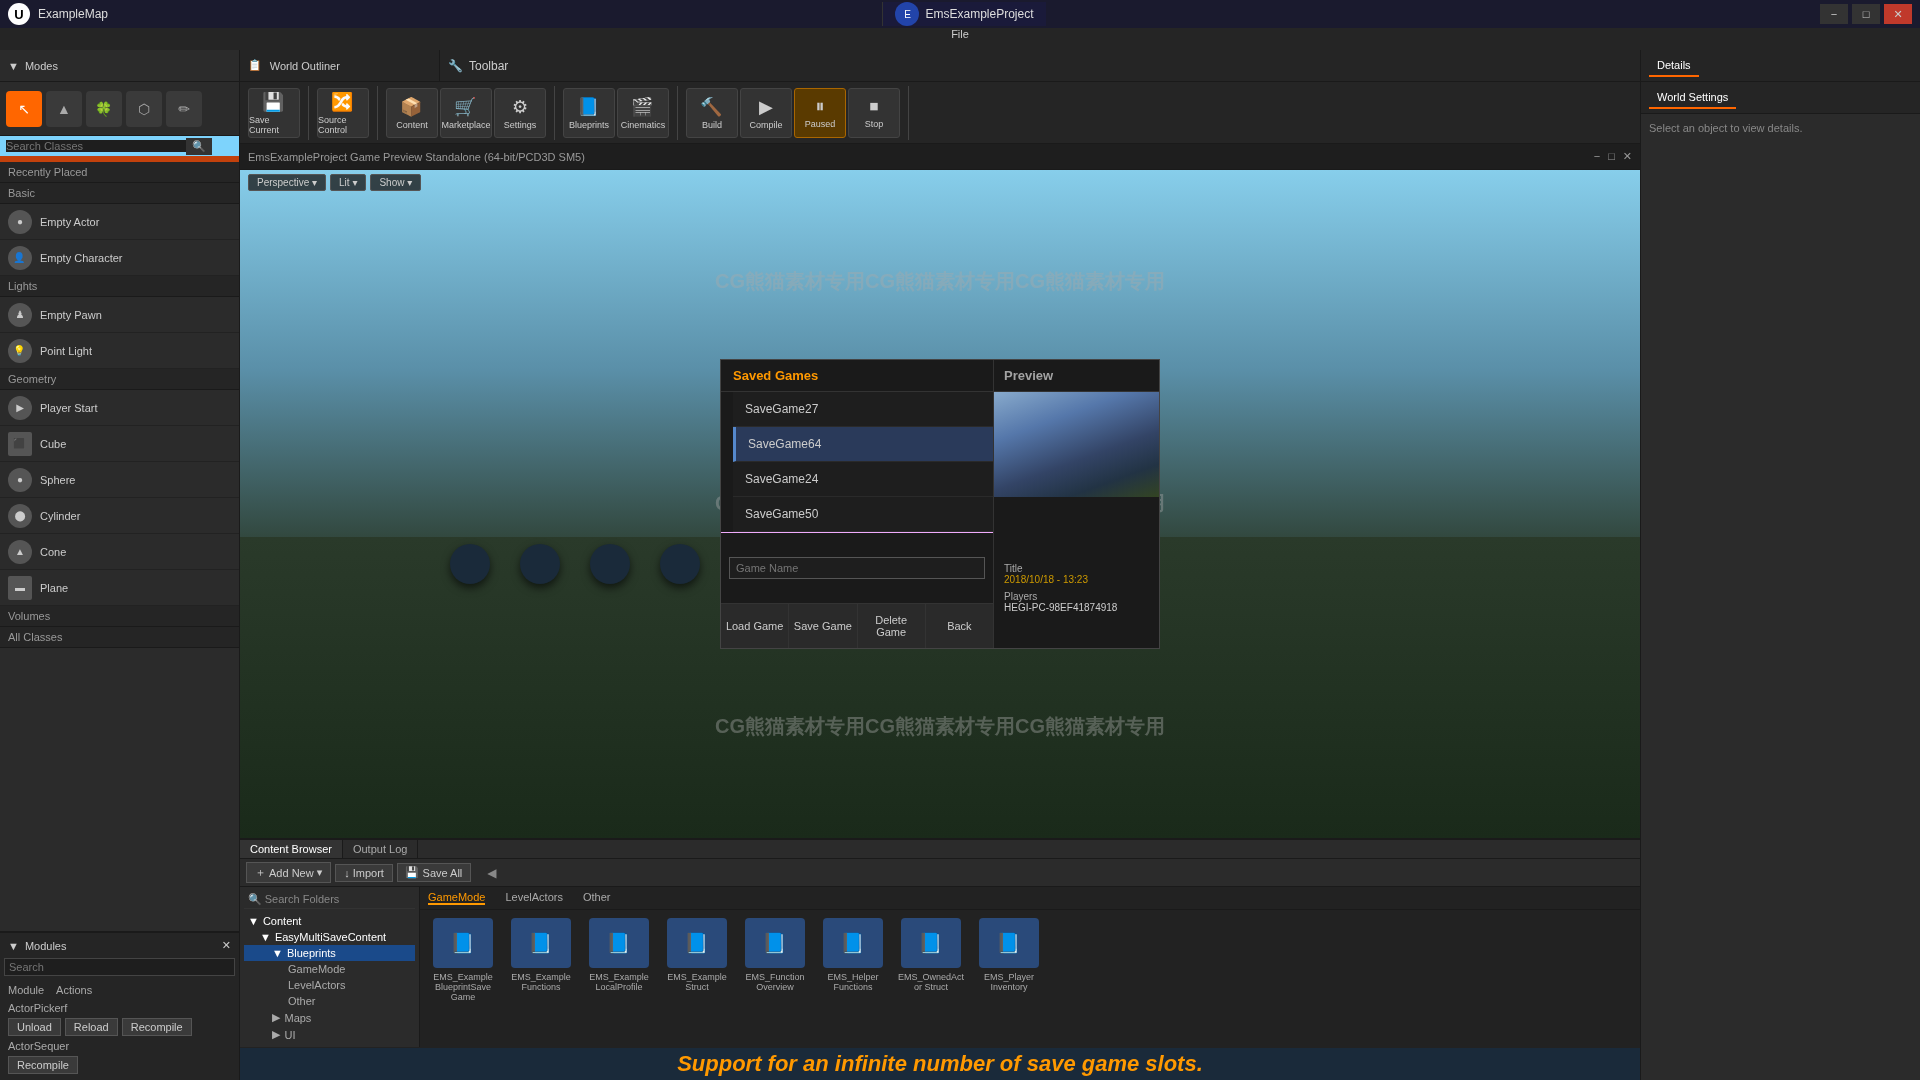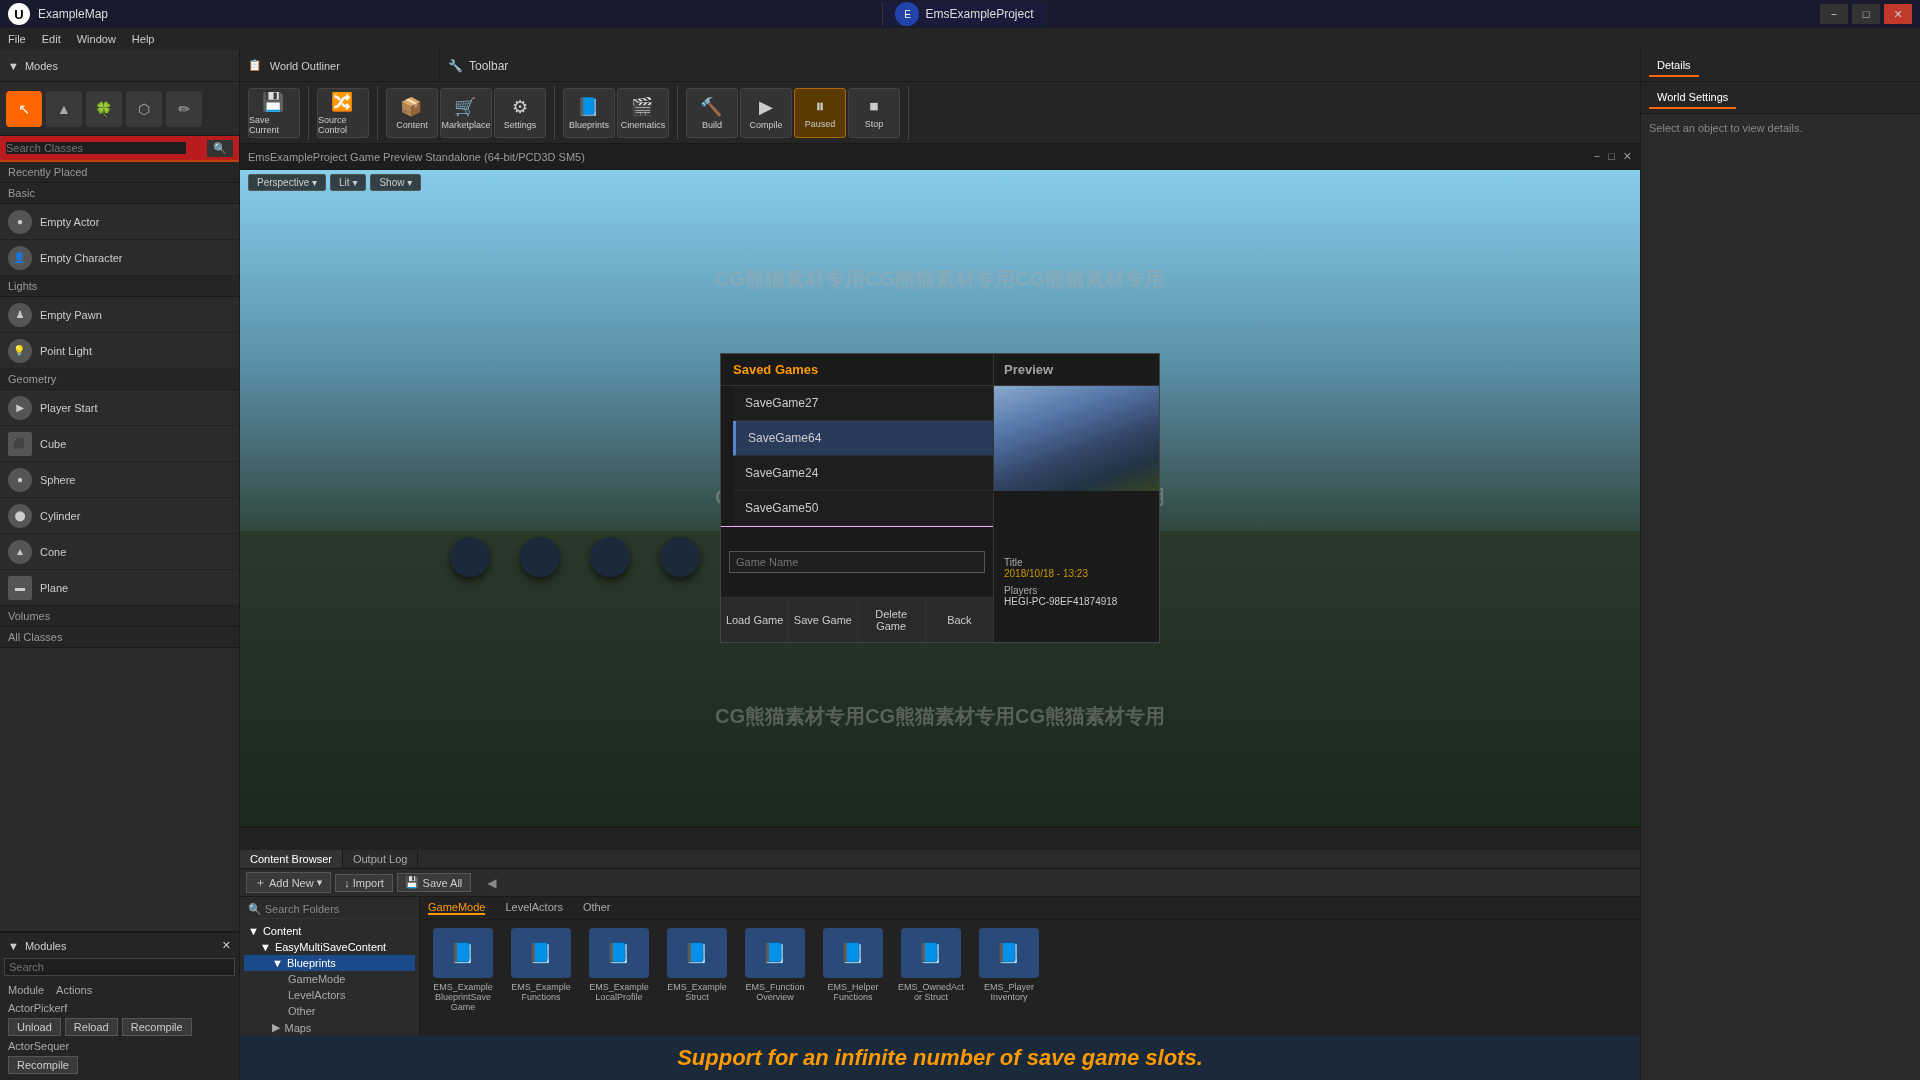--- a/index.html
+++ b/index.html
@@ -40,20 +40,21 @@
     
     #menu-bar {
       height: 22px;
       background: #252525;
       display: flex;
       align-items: center;
       padding: 0 8px;
       gap: 16px;
       font-size: 11px;
       color: #ccc;
+      flex-direction: column;
     }
     .menu-item { cursor: pointer; }
 
     
     #app-body {
       display: flex;
       height: calc(1080px - 50px);
     }
 
     
@@ -97,26 +98,25 @@
       display: flex; align-items: center; justify-content: center;
       cursor: pointer;
       font-size: 14px;
       color: #aaa;
     }
     .place-icon.active { background: #ff6600; color: #fff; }
 
     
     #search-bar {
       height: 26px;
-      background: #b91c1c;
+      background: #7dd3fc;
       display: flex;
       align-items: center;
       padding: 0 6px;
-      border-bottom: 2px solid #c2410c;
-      justify-content: space-between;
+      border-bottom: 6px solid #c2410c;
     }
     #search-input {
       background: #1e1e1e;
       border: none;
       color: #ccc;
       font-size: 11px;
       width: 180px;
       outline: none;
     }
     #search-btn {
@@ -208,21 +208,20 @@
     }
     .module-item {
       font-size: 11px;
       color: #aaa;
       padding: 2px 4px;
     }
     #content-browser-tabs {
       display: flex;
       background: #2b2b2b;
       border-bottom: 1px solid #1a1a1a;
-      margin-top: 22px;
     }
     .cb-tab {
       padding: 3px 10px;
       font-size: 11px;
       color: #aaa;
       cursor: pointer;
       border-right: 1px solid #1a1a1a;
     }
     .cb-tab.active { color: #fff; background: #333; }
     #cb-toolbar {
@@ -508,21 +507,21 @@
       border-right: 1px solid #333;
       color: #ccc;
       font-size: 11px;
       cursor: pointer;
       text-align: center;
     }
     .dialog-btn:last-child { border-right: none; }
 
     
     #bottom-bar {
-      height: 44px;
+      height: 32px;
       background: #1a2a3a;
       display: flex;
       align-items: center;
       justify-content: center;
       padding: 0 20px;
     }
     #bottom-text {
       color: #ff9900;
       font-size: 22px;
       font-weight: bold;

